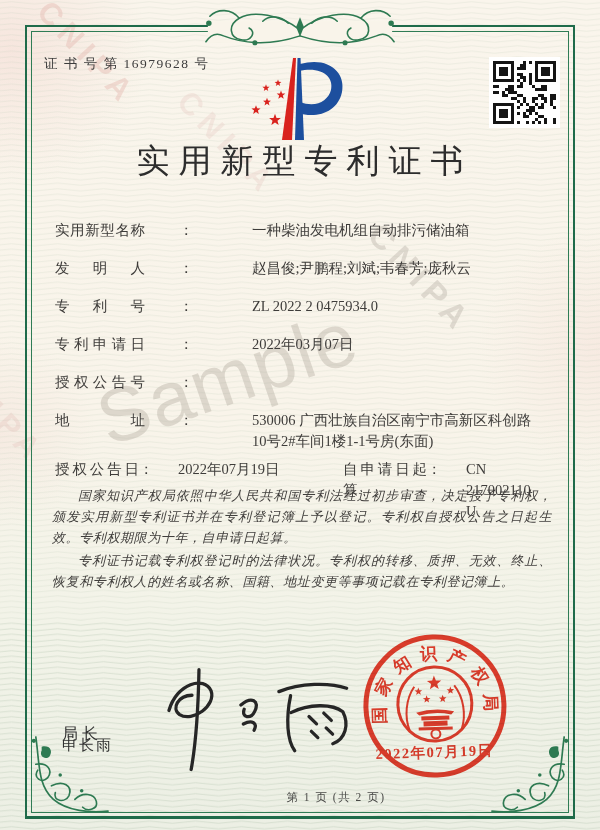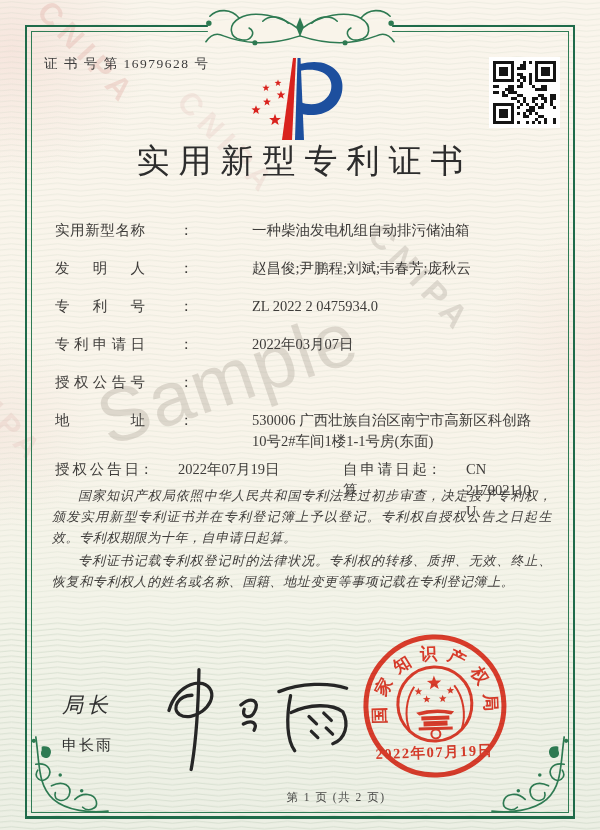--- a/index.html
+++ b/index.html
@@ -59,21 +59,21 @@
   .fvalue{flex:1;margin-left:24px;}
   .frow-addr{margin-bottom:7px;}
   .pair-left{display:flex;width:254px;flex:none;}
   .pair-right{display:flex;flex:1;}
   .pair-left .flabel,.pair-right .flabel{width:84px;}
   
   .paras{position:absolute;left:52px;top:486px;width:500px;font-size:13px;
     line-height:1.6;color:#403e3c;letter-spacing:.6px;text-align:justify;}
   .paras p{margin:0 0 3px 0;text-indent:2em;font-style:italic;}
   
-  .sig-title{position:absolute;left:62px;top:691px;font-size:21px;letter-spacing:4px;color:#2f2f2f;font-style:italic;}
+  .sig-title{position:absolute;left:62px;top:724px;font-size:16px;letter-spacing:4px;color:#2f2f2f;}
   .sig-name{position:absolute;left:62px;top:736px;font-size:15px;letter-spacing:2px;color:#2f2f2f;}
   .sig-hand{position:absolute;left:150px;top:662px;width:212px;height:112px;transform:rotate(-1deg);}
   
   .seal{position:absolute;left:343px;top:616px;width:184px;height:184px;
     opacity:.93;mix-blend-mode:multiply;transform:rotate(-2deg);}
   
   .page-num{position:absolute;left:0;top:790px;width:100%;text-align:center;
     font-size:11.5px;letter-spacing:1.5px;color:#4a4a48;padding-left:36px;}
 </style>
 </head>

